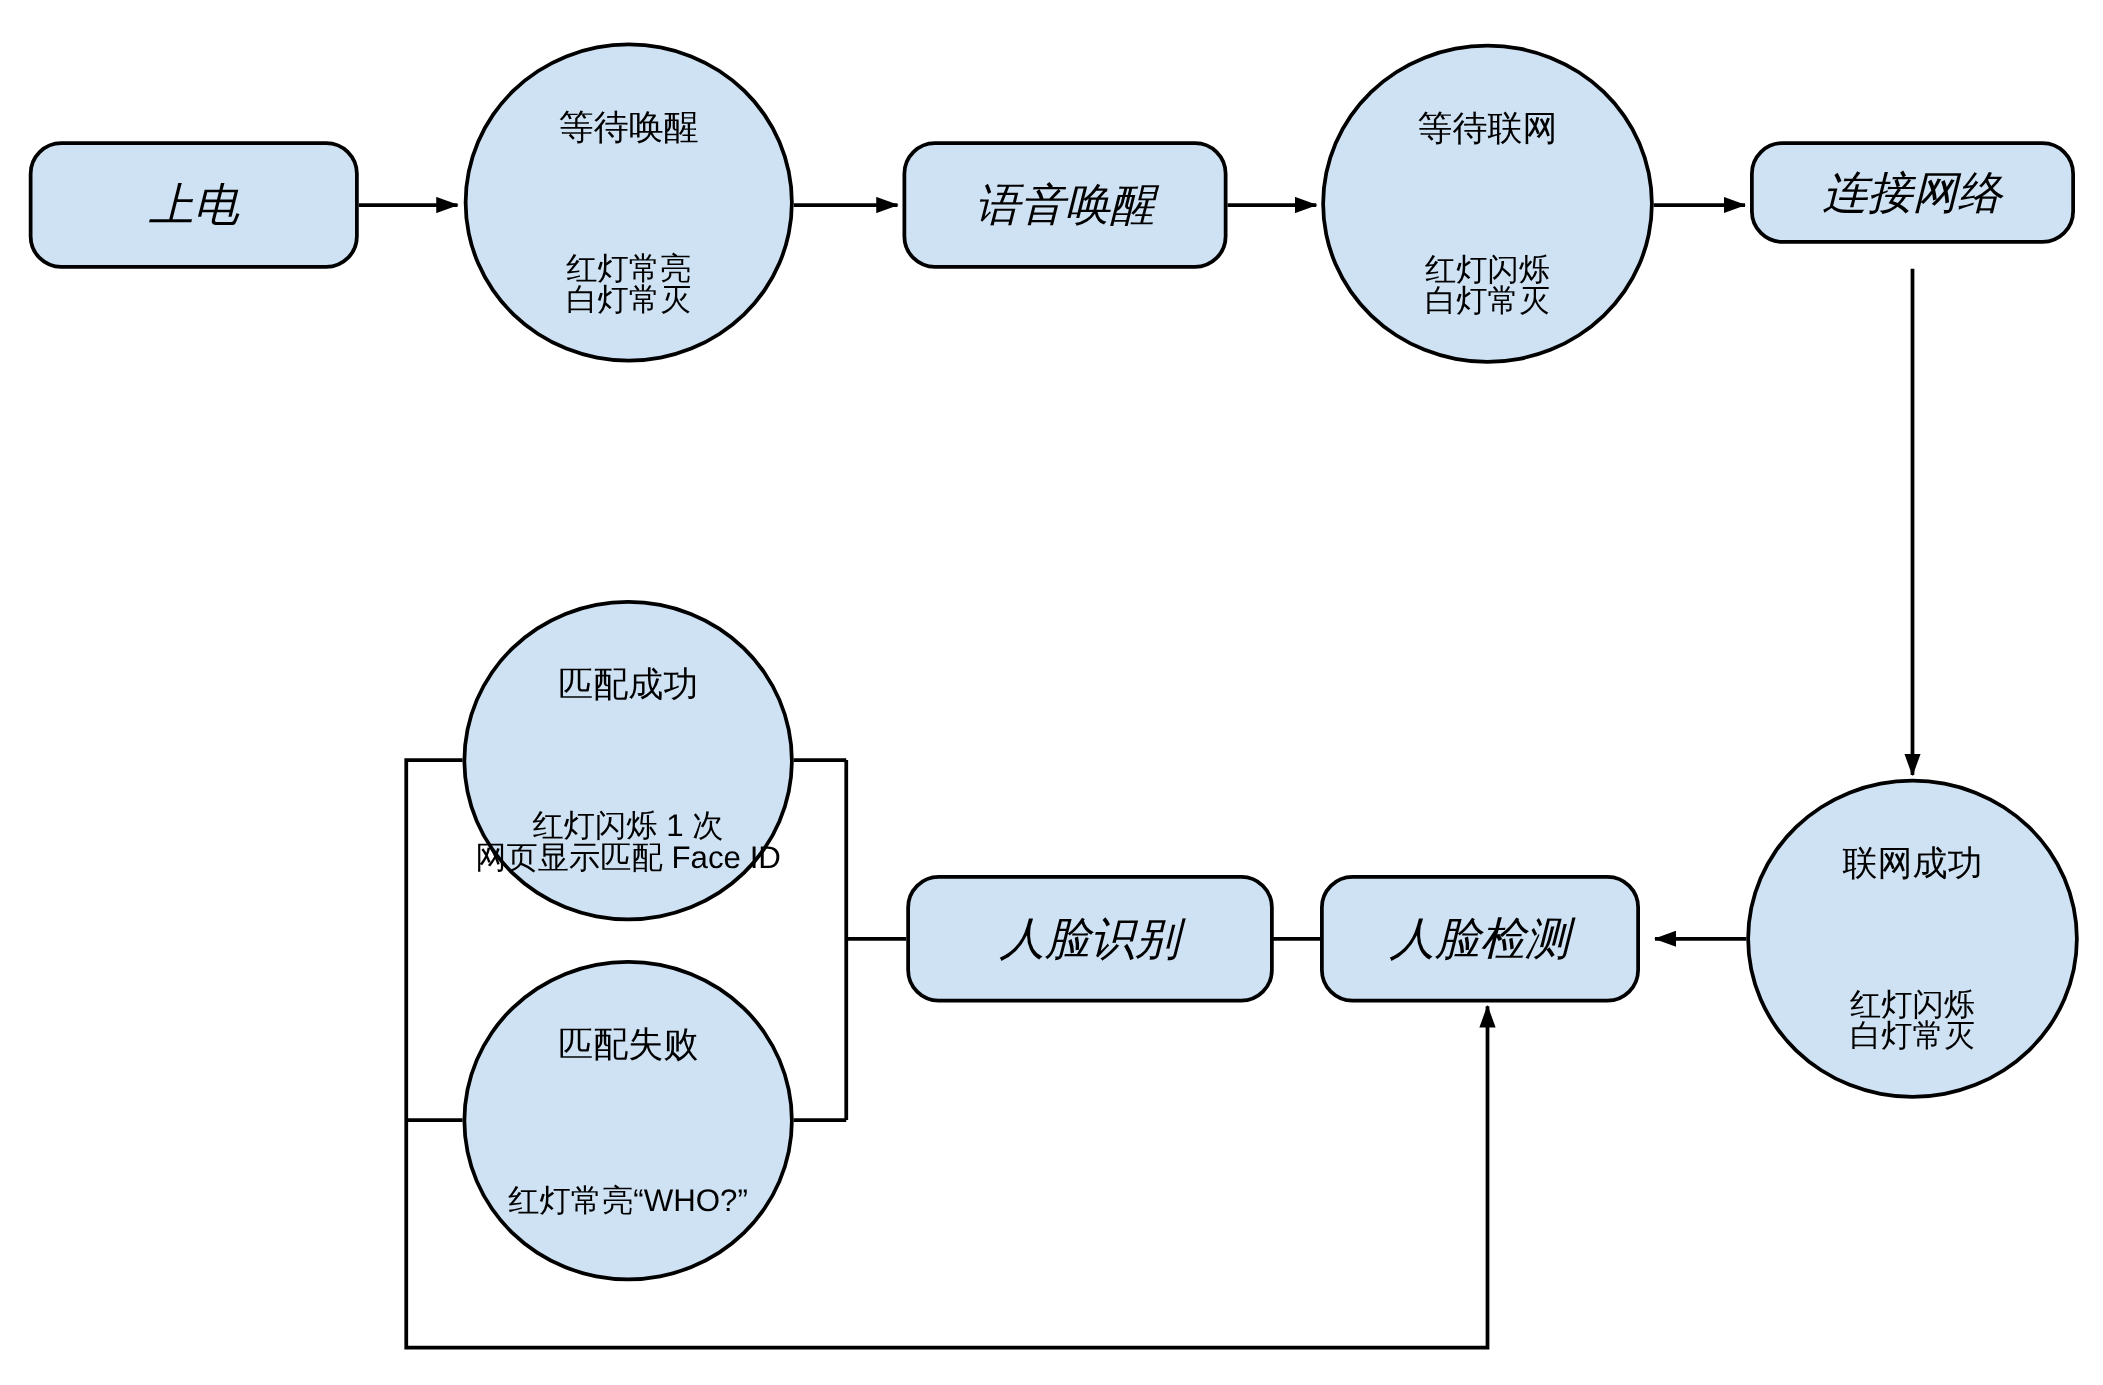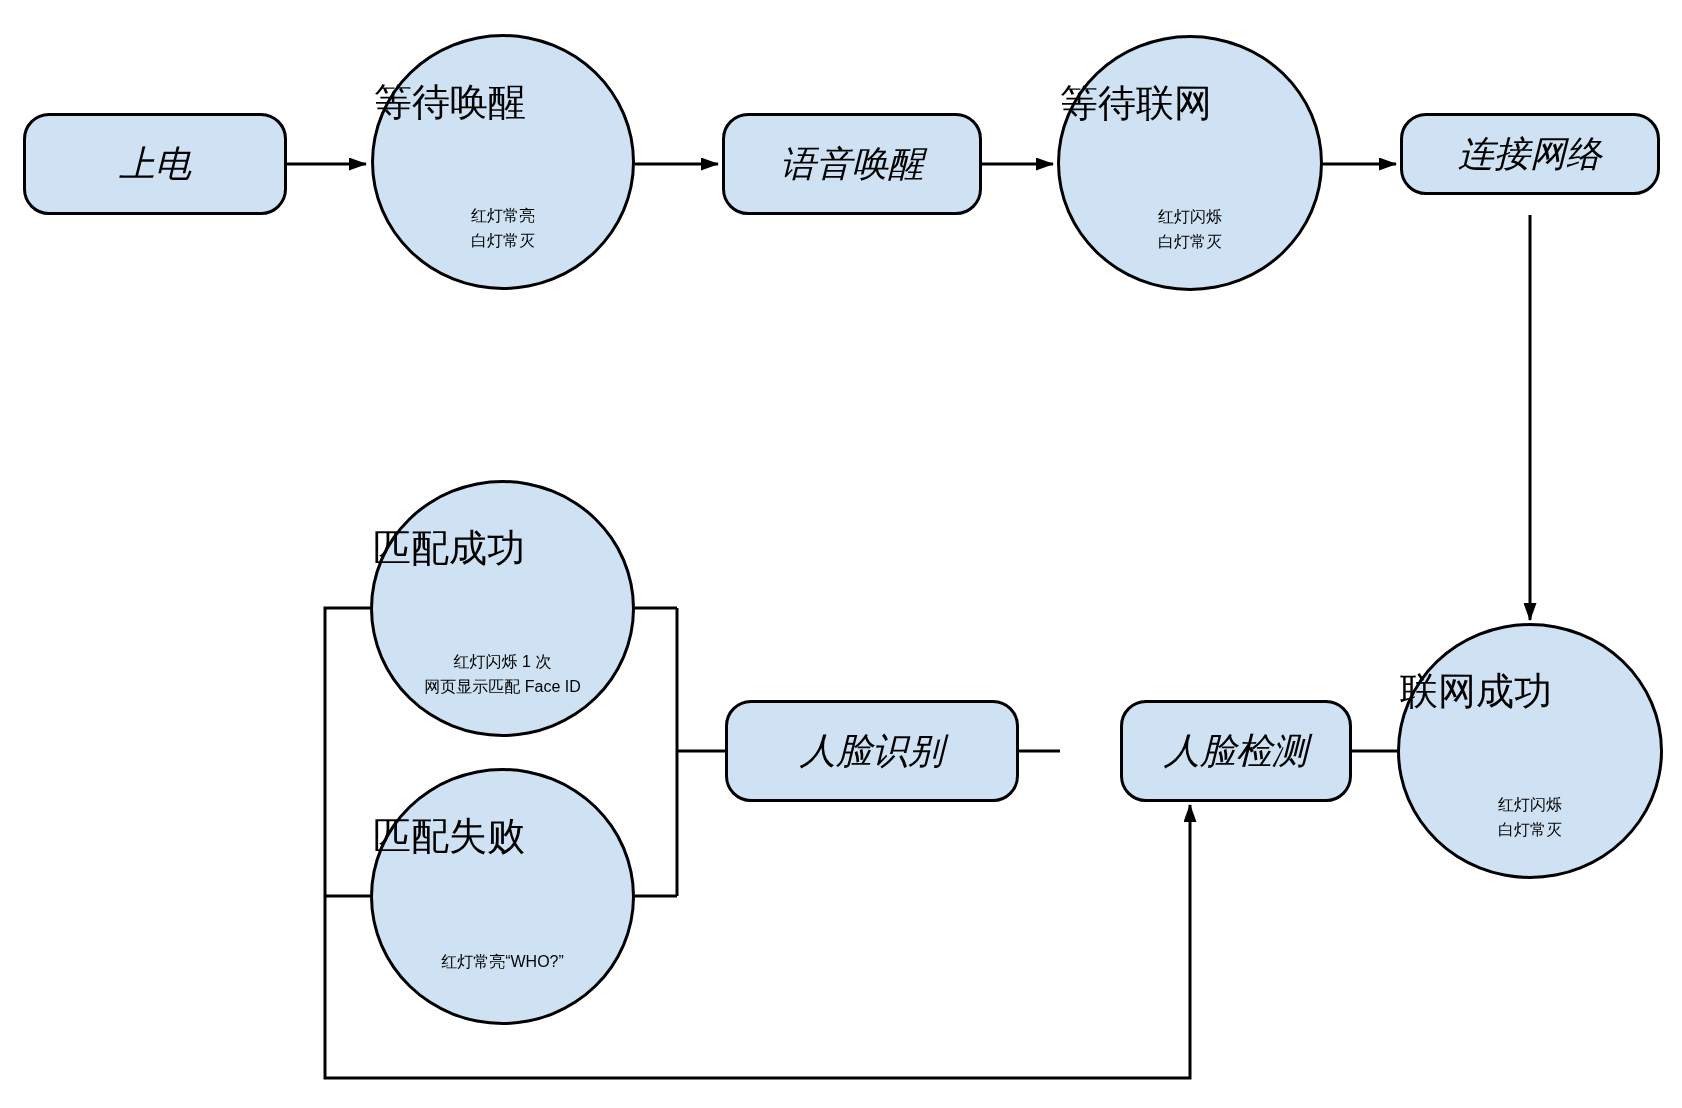--- a/index.html
+++ b/index.html
@@ -26,26 +26,26 @@
   .rect{
     border-radius:26px;
     display:flex;align-items:center;justify-content:center;
     font-size:36px;
     text-align:center;
     font-style:italic;
   }
   .circle{border-radius:50%;}
   .c-title{
     position:absolute;top:44px;left:0;right:0;
-    text-align:left;font-size:38px;line-height:42px;
+    text-align:center;font-size:28px;line-height:42px;
     white-space:nowrap;
   }
   .c-sub{
     position:absolute;top:166px;left:0;right:0;
-    text-align:center;font-size:16px;line-height:25px;
+    text-align:center;font-size:25px;line-height:25px;
     white-space:nowrap;
   }
   .c-sub.single{top:178px;}
 </style>
 </head>
 <body>
 
 <div id="canvas">
 
   <svg id="wires" width="1682" height="1108" viewBox="0 0 1682 1108">
@@ -98,21 +98,21 @@
   </div>
 
   <div class="node circle" style="left:1397px;top:623px;width:266px;height:256px">
     <div class="c-title">联网成功</div>
     <div class="c-sub">
       <div>红灯闪烁</div>
       <div>白灯常灭</div>
     </div>
   </div>
 
-  <div class="node rect" style="left:1120px;top:700px;width:232px;height:102px">
+  <div class="node rect" style="left:1056px;top:700px;width:256px;height:102px">
     <span>人脸检测</span>
   </div>
 
   <div class="node rect" style="left:725px;top:700px;width:294px;height:102px">
     <span>人脸识别</span>
   </div>
 
   <div class="node circle" style="left:370px;top:480px;width:265px;height:257px">
     <div class="c-title">匹配成功</div>
     <div class="c-sub">

